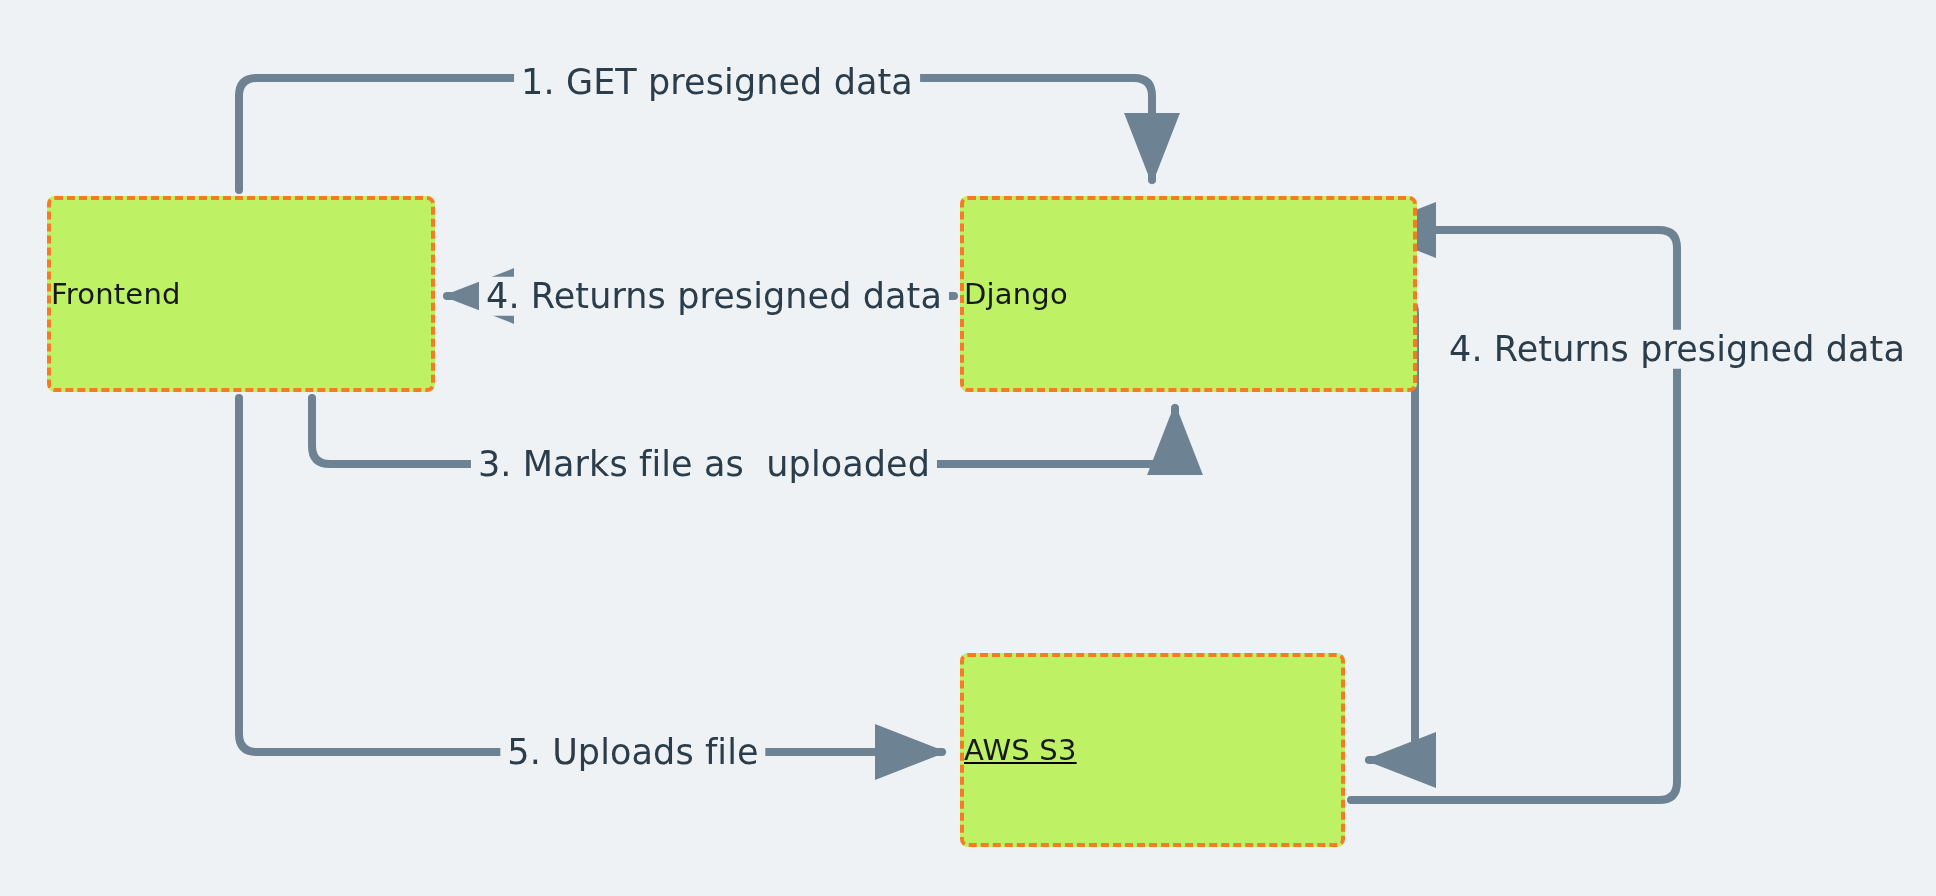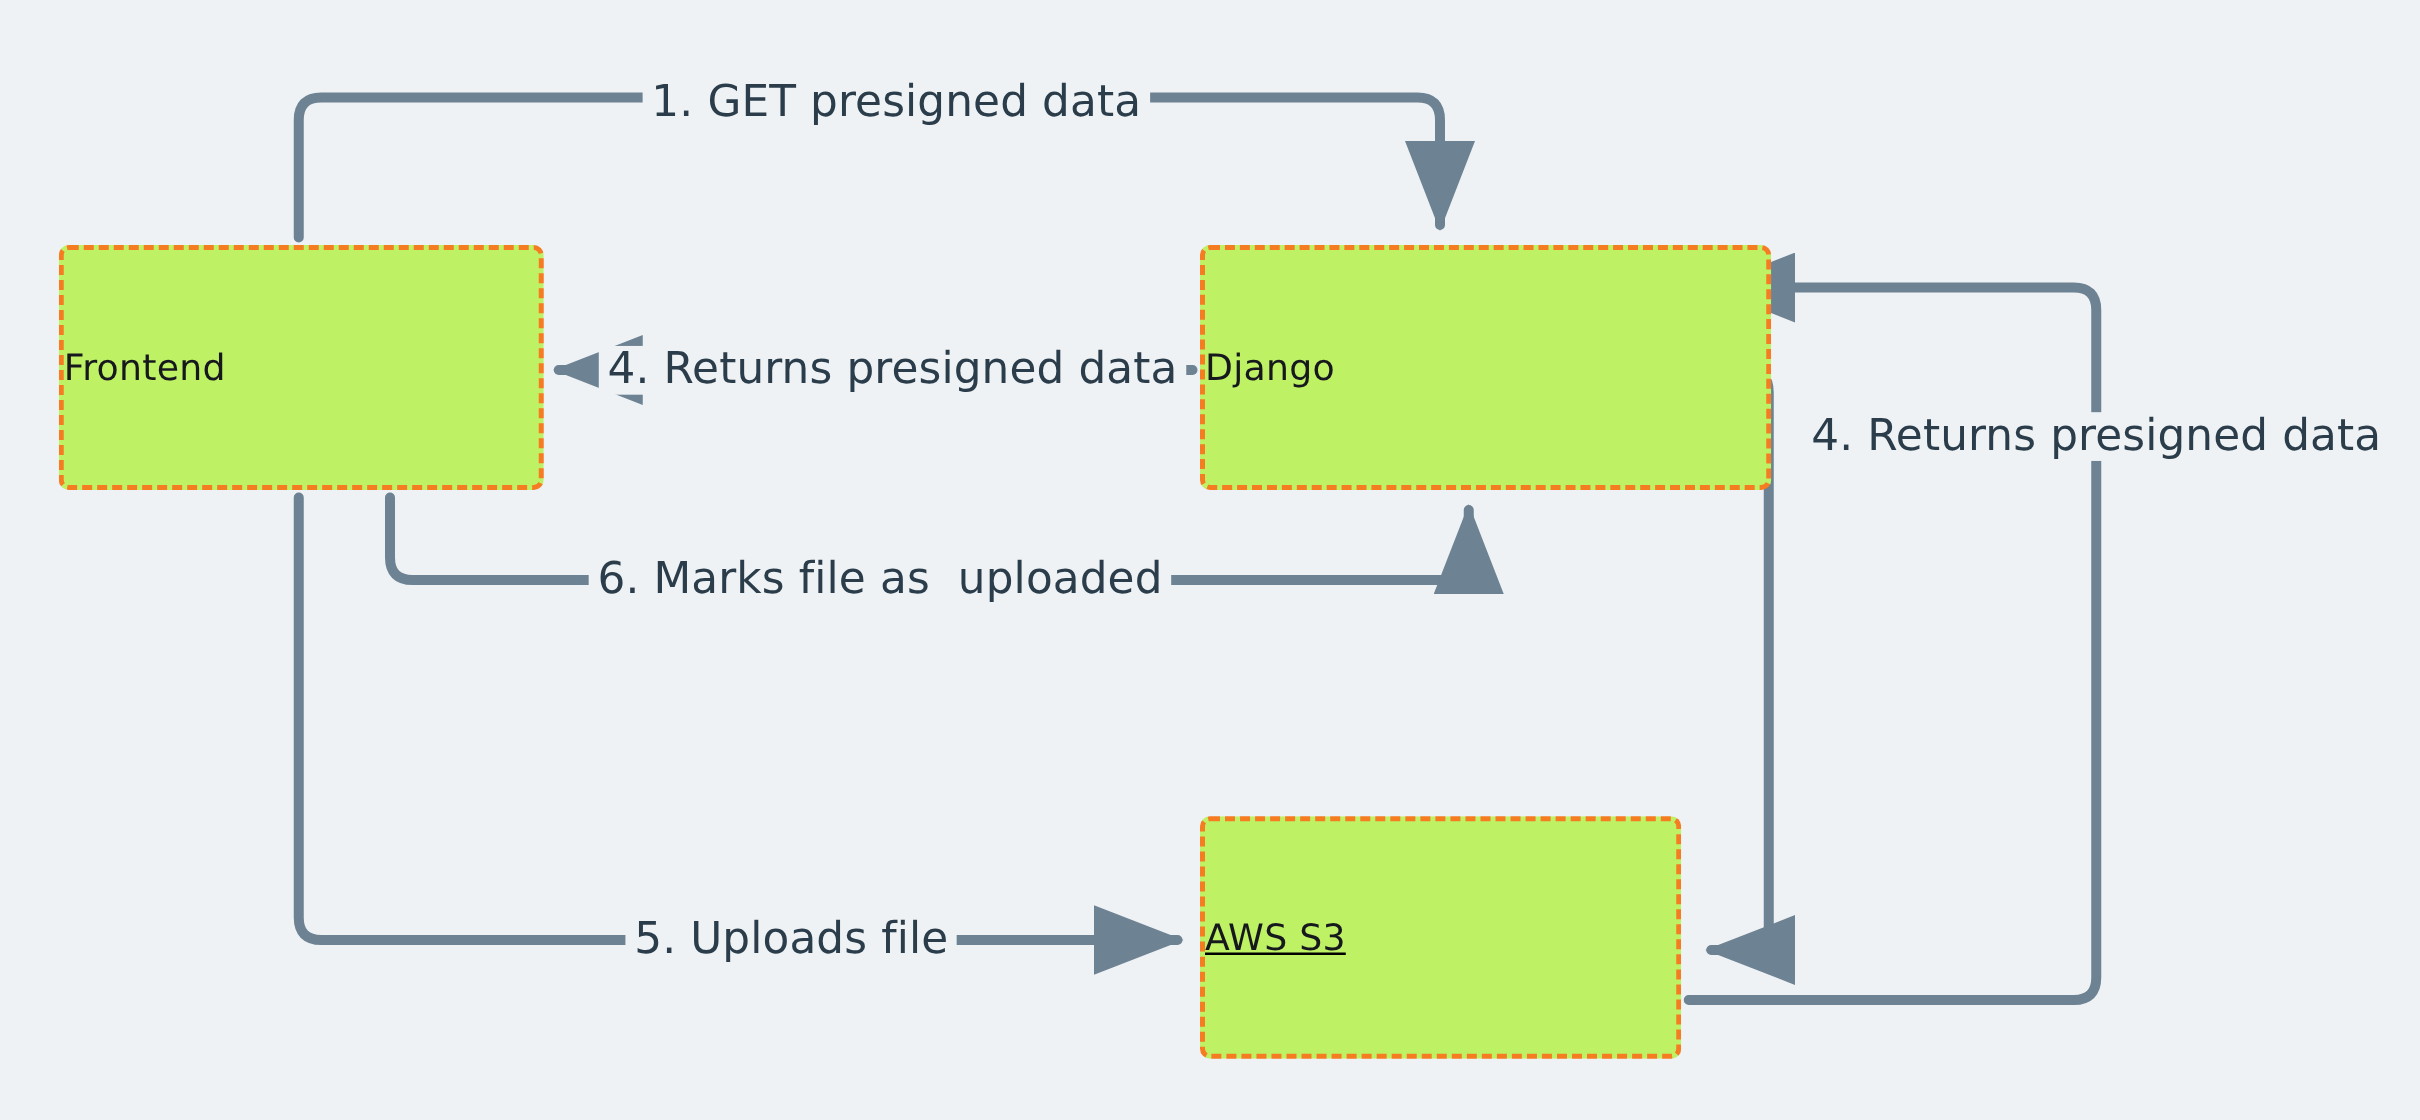--- a/index.html
+++ b/index.html
@@ -95,15 +95,15 @@
 
   <div class="edge-label" style="left:717px; top:82px;">1. GET presigned data</div>
 
 
   <div class="edge-label" style="left:1677px; top:349px;">4. Returns presigned data</div>
 
   <div class="edge-label" style="left:714px; top:296px;">4. Returns presigned data</div>
 
   <div class="edge-label" style="left:633px; top:752px;">5. Uploads file</div>
 
-  <div class="edge-label" style="left:704px; top:464px;">6. Marks file as  uploaded</div>
+  <div class="edge-label" style="left:704px; top:464px;">3. Marks file as  uploaded</div>
 
 </div>
 
 </body></html>

